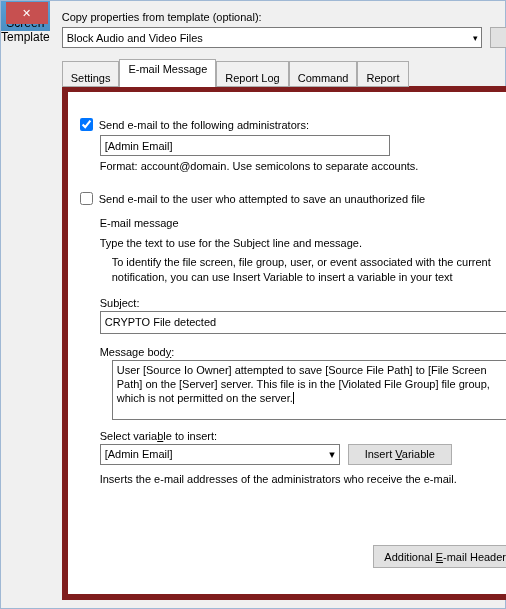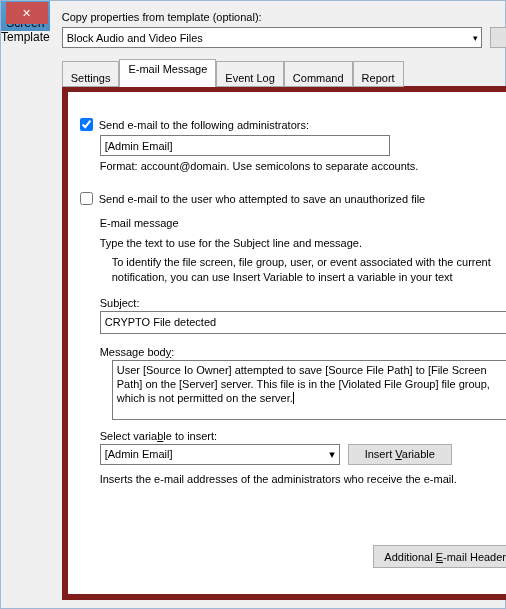--- a/index.html
+++ b/index.html
@@ -62,21 +62,21 @@
         <span class="arrow">▾</span>
       </div>
       <div class="btn">
         <span>User</span>
       </div>
     </div>
 
     <div class="tabs">
       <div class="tab">Settings</div>
       <div class="tab active">E-mail Message</div>
-      <div class="tab">Event Log</div>
+      <div class="tab">Report Log</div>
       <div class="tab">Command</div>
       <div class="tab">Report</div>
     </div>
 
     <div class="tabpanel">
 
       <div class="check-row">
         <input type="checkbox" checked="" style="">
         <span>Send e-mail to the following administrators:</span>
       </div>

